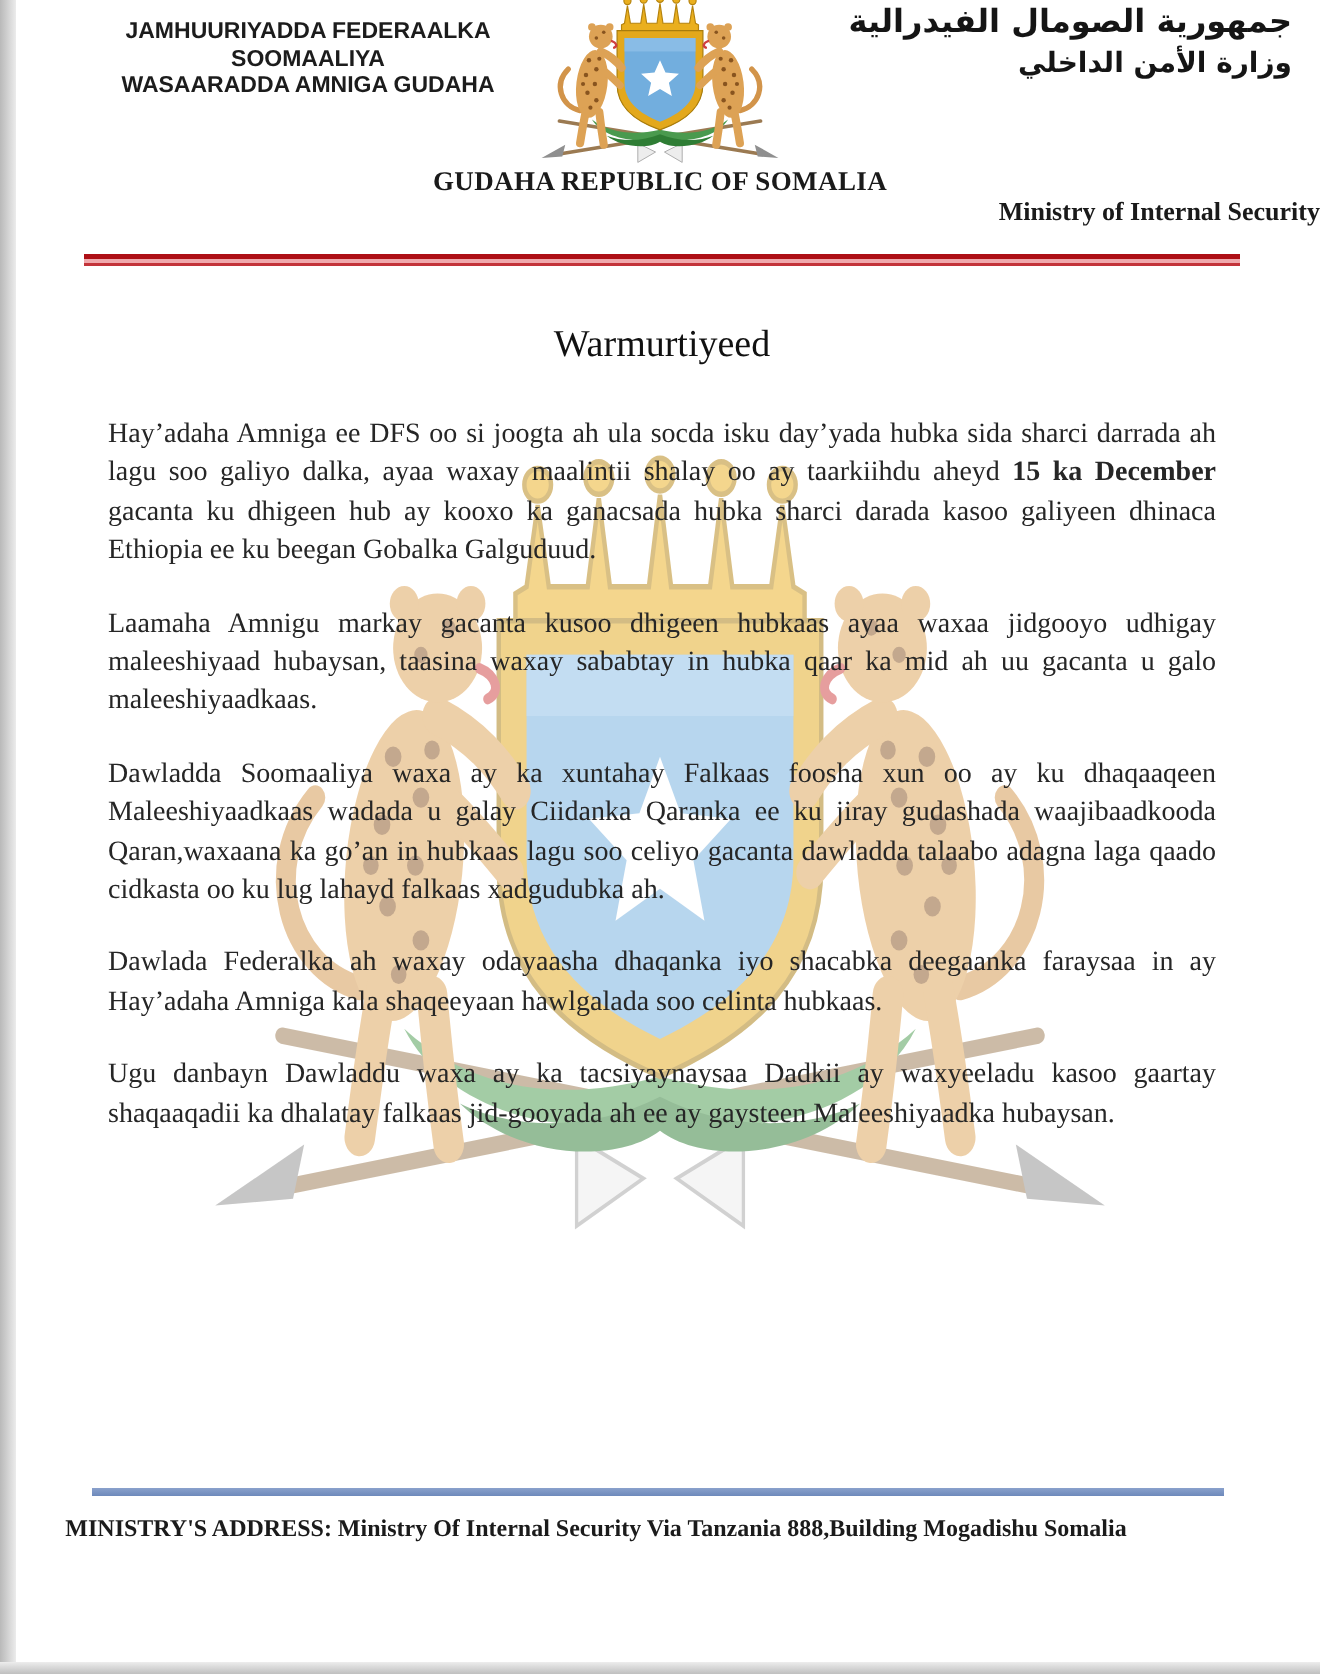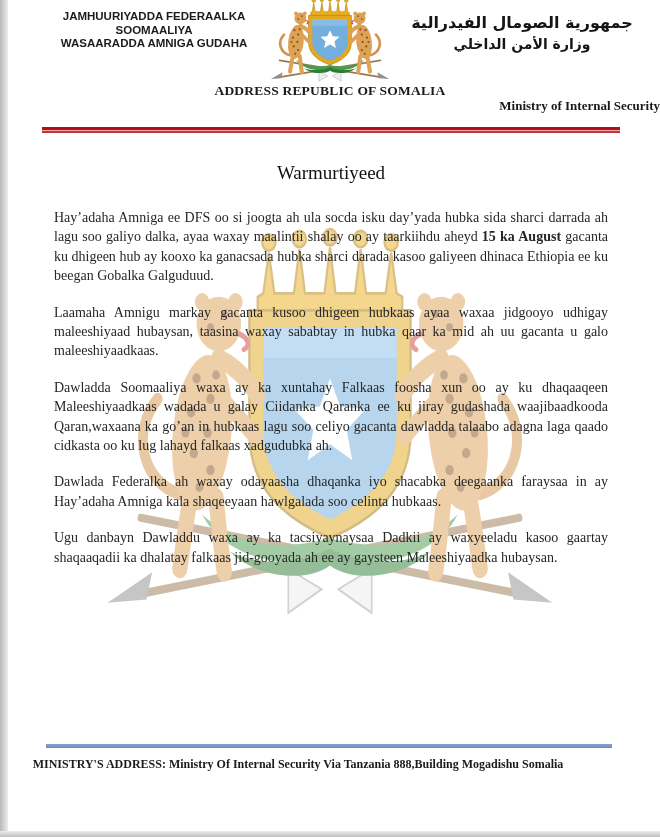--- a/index.html
+++ b/index.html
@@ -12,21 +12,21 @@
     background:linear-gradient(to right,#b9b9b9,#ececec);}
   .edge-right{position:absolute;right:0;top:0;width:7px;height:837px;
     background:linear-gradient(to left,#c9c9c9,#f1f1f1);}
   .edge-bottom{position:absolute;left:0;bottom:0;width:660px;height:6px;
     background:linear-gradient(to top,#bfbfbf,#ededed);}
 
   
   .org-block{position:absolute;left:30px;top:10px;width:248px;text-align:center;
     font-family:"Liberation Sans",sans-serif;font-weight:bold;font-size:11.5px;
     line-height:13.5px;color:#1c1c1c;}
-  .arabic-block{position:absolute;left:398px;top:12px;width:248px;text-align:center;
+  .arabic-block{position:absolute;left:398px;top:0;width:248px;
     font-family:"DejaVu Sans",sans-serif;font-weight:bold;color:#151515;direction:rtl;}
   .arabic-line1{font-size:16px;line-height:22px;}
   .arabic-line2{font-size:14px;line-height:20px;}
   .emblem-top{position:absolute;left:256px;top:-4px;width:148px;height:89px;}
   .country-line{position:absolute;left:0;top:83px;width:660px;text-align:center;
     font-weight:bold;font-size:13.5px;letter-spacing:.2px;color:#1a1a1a;}
   .ministry-line{position:absolute;left:0;top:98px;width:660px;text-align:right;
     font-weight:bold;font-size:13px;color:#1a1a1a;}
 
   .rule-red{position:absolute;left:42px;top:127px;width:578px;height:6px;
@@ -126,29 +126,29 @@
 
   <svg class="emblem-top st" viewBox="0 0 200 120">
     <use href="#emblem"></use>
   </svg>
 
   <div class="arabic-block" dir="rtl">
     <div class="arabic-line1">جمهورية الصومال الفيدرالية</div>
     <div class="arabic-line2">وزارة الأمن الداخلي</div>
   </div>
 
-  <div class="country-line">ADDRESS REPUBLIC OF SOMALIA</div>
+  <div class="country-line">GUDAHA REPUBLIC OF SOMALIA</div>
   <div class="ministry-line">Ministry of Internal Security</div>
 
   <div class="rule-red"></div>
 
   <div class="body-block">
     <h1 class="doc-title">Warmurtiyeed</h1>
 
-    <p class="para"><span>Hay’adaha Amniga ee DFS oo si joogta ah ula socda isku day’yada hubka sida sharci darrada ah lagu soo galiyo dalka, ayaa waxay maalintii shalay oo ay taarkiihdu aheyd </span><b>15 ka August</b><span> gacanta ku dhigeen hub ay kooxo ka ganacsada hubka sharci darada kasoo galiyeen dhinaca Ethiopia ee ku beegan Gobalka Galguduud.</span></p>
+    <p class="para"><span>Hay’adaha Amniga ee DFS oo si joogta ah ula socda isku day’yada hubka sida sharci darrada ah lagu soo galiyo dalka, ayaa waxay maalintii shalay oo ay taarkiihdu aheyd </span><b>15 ka December</b><span> gacanta ku dhigeen hub ay kooxo ka ganacsada hubka sharci darada kasoo galiyeen dhinaca Ethiopia ee ku beegan Gobalka Galguduud.</span></p>
 
     <p class="para">Laamaha Amnigu markay gacanta kusoo dhigeen hubkaas ayaa waxaa jidgooyo udhigay maleeshiyaad hubaysan, taasina waxay sababtay in hubka qaar ka mid ah uu gacanta u galo maleeshiyaadkaas.</p>
     <p class="para">Dawladda Soomaaliya waxa ay ka xuntahay Falkaas foosha xun oo ay ku dhaqaaqeen Maleeshiyaadkaas wadada u galay Ciidanka Qaranka ee ku jiray gudashada waajibaadkooda Qaran,waxaana ka go’an in hubkaas lagu soo celiyo gacanta dawladda talaabo adagna laga qaado cidkasta oo ku lug lahayd falkaas xadgudubka ah.</p>
     <p class="para">Dawlada Federalka ah waxay odayaasha dhaqanka iyo shacabka deegaanka faraysaa in ay Hay’adaha Amniga kala shaqeeyaan hawlgalada soo celinta hubkaas.</p>
     <p class="para">Ugu danbayn Dawladdu waxa ay ka tacsiyaynaysaa Dadkii ay waxyeeladu kasoo gaartay shaqaaqadii ka dhalatay falkaas jid-gooyada ah ee ay gaysteen Maleeshiyaadka hubaysan.</p>
 
   </div>
 
   <div class="rule-blue"></div>
   <div class="footer-line">MINISTRY'S ADDRESS: Ministry Of Internal Security Via Tanzania 888,Building Mogadishu Somalia</div>

